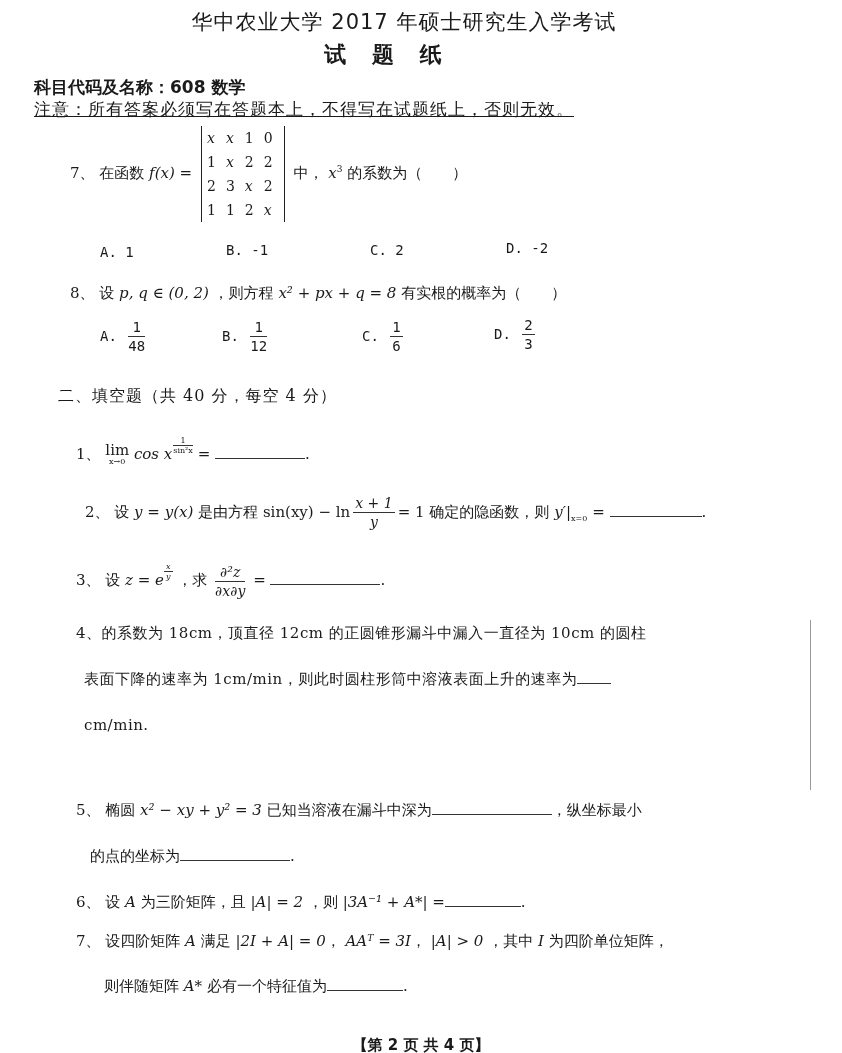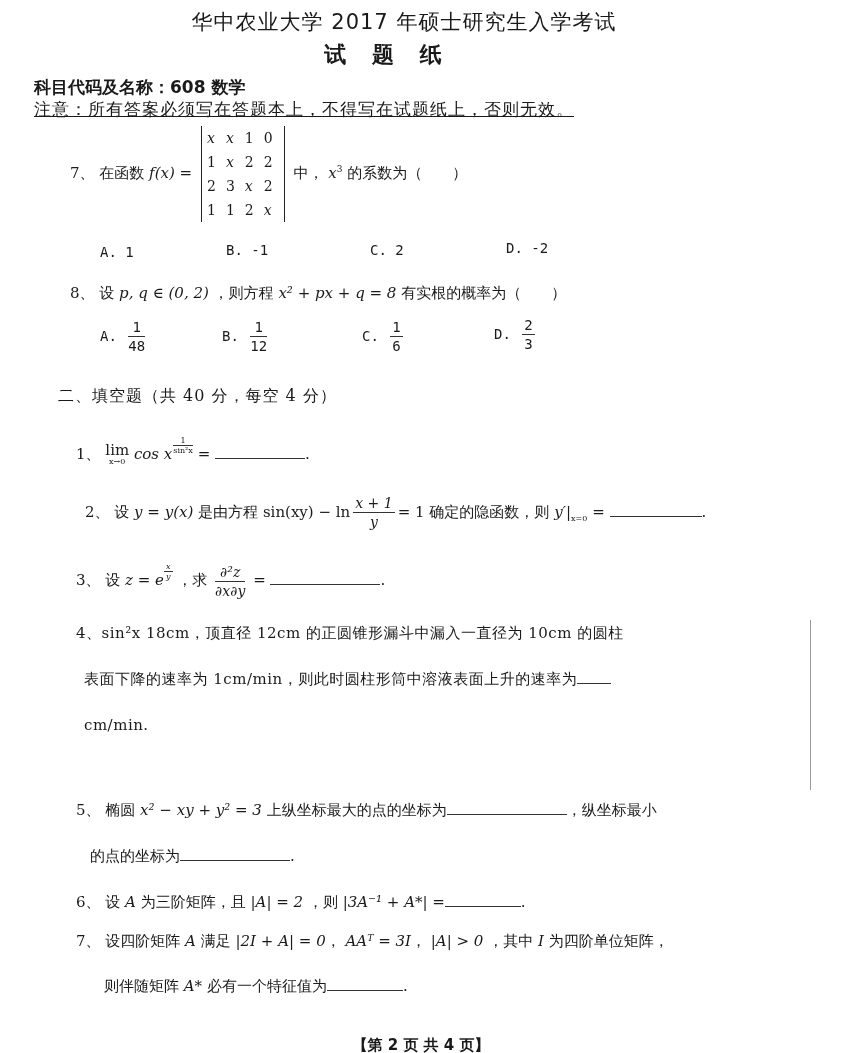--- a/index.html
+++ b/index.html
@@ -135,32 +135,32 @@
 
 <div class="abs q" style="left:76px; top:562px;">
   <span>3、</span>
   <span>设</span>
   <span class="it">z = e</span><span class="frac" style="vertical-align:super; margin:0;"><span class="num it" style="font-size:8px; line-height:9px;">x</span><span class="den it" style="font-size:8px; line-height:9px;">y</span></span>
   <span>，求</span>
   <span class="frac"><span class="num it">∂²z</span><span class="den it">∂x∂y</span></span><span> = </span><span class="blank" style="width:110px;"></span><span>.</span>
 </div>
 
 <div class="abs q" style="left:76px; top:622px; letter-spacing:0.5px;">
-  <div class="line" style="height:46px;"><span>4、</span><span>sin²x 18cm，顶直径 12cm 的正圆锥形漏斗中漏入一直径为 10cm 的圆柱</span></div>
+  <div class="line" style="height:46px;"><span>4、</span><span>的系数为 18cm，顶直径 12cm 的正圆锥形漏斗中漏入一直径为 10cm 的圆柱</span></div>
   <div class="line" style="height:46px; padding-left:8px;"><span>表面下降的速率为 1cm/min，则此时圆柱形筒中溶液表面上升的速率为</span><span class="blank" style="width:34px;"></span></div>
   <div class="line" style="padding-left:8px;"><span>cm/min.</span></div>
 </div>
 
 <div class="abs margin-line"></div>
 
 <div class="abs q" style="left:76px; top:800px;">
   <span>5、</span>
   <span>椭圆</span>
   <span class="it">x² − xy + y² = 3</span>
-  <span>上纵坐标最大的点的坐标为</span><span class="blank" style="width:120px;"></span><span>，纵坐标最小</span>
+  <span>已知当溶液在漏斗中深为</span><span class="blank" style="width:120px;"></span><span>，纵坐标最小</span>
 </div>
 <div class="abs q" style="left:90px; top:846px;">
   <span>的点的坐标为</span><span class="blank" style="width:110px;"></span><span>.</span>
 </div>
 
 <div class="abs q" style="left:76px; top:892px;">
   <span>6、</span>
   <span>设</span>
   <span class="it">A</span>
   <span>为三阶矩阵，且</span>

